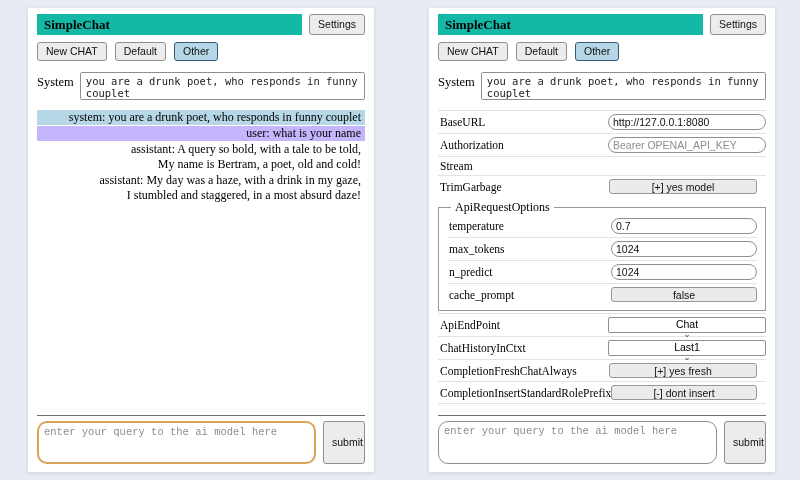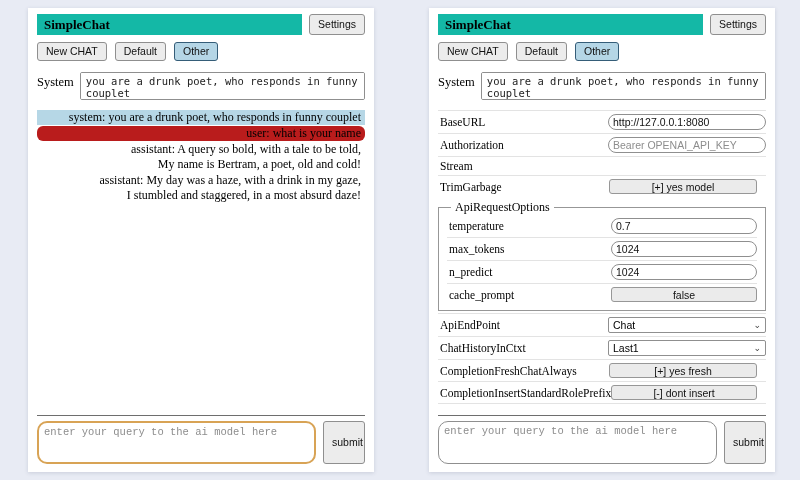--- a/index.html
+++ b/index.html
@@ -44,21 +44,21 @@
     padding:2px 5px;
   }
 
   
   .messages { flex:1; overflow:hidden; }
   .msg {
     font-size:12px; line-height:15px; padding:0 4px; margin-bottom:1px;
     white-space:pre-line; color:#000;text-align:right;
   }
   .role-system    { background:#b6d7e6; }
-  .role-user      { background:#b91c1c;border-radius:6px; }
+  .role-user      { background:#c4b5fd; }
   .role-assistant { background:transparent; }
 
   
   .settings-list { flex:1; overflow:hidden; }
   .srow {
     display:flex; align-items:center; justify-content:space-between;
     border-top:1px solid #e3e3e3; padding:3px 0 3px 2px;
   }
   .srow.last { border-bottom:1px solid #e3e3e3; }
   .slabel { font-size:11.5px; color:#000; white-space:nowrap; }
@@ -73,20 +73,21 @@
     font-family:"Liberation Sans", sans-serif; font-size:10.5px; color:#111;
     background:#ebebeb; border:1px solid #979797; border-radius:3px;
     padding:0; cursor:pointer;
   }
   .sselect {
     width:158px; height:16px; background:#fff;
     border:1px solid #8f8f8f; border-radius:2px;
     display:flex; align-items:center; justify-content:space-between;
     padding:0 4px; font-family:"Liberation Sans", sans-serif; font-size:10.5px;
     cursor:pointer;
+    flex-direction:column;
   }
   .chev { font-size:9px; color:#444; line-height:1; }
   fieldset.fset {
     border:1px solid #979797; margin:3px 0 2px 0; padding:0 8px 5px 8px;
   }
   .fset legend { font-size:12px; padding:0 4px; margin-left:4px; }
   .fset .srow:first-of-type { border-top:none; }
   .fset .sinput, .fset .sselect { width:146px; }
   .fset .sbtn { width:146px; margin-right:0; }
 

